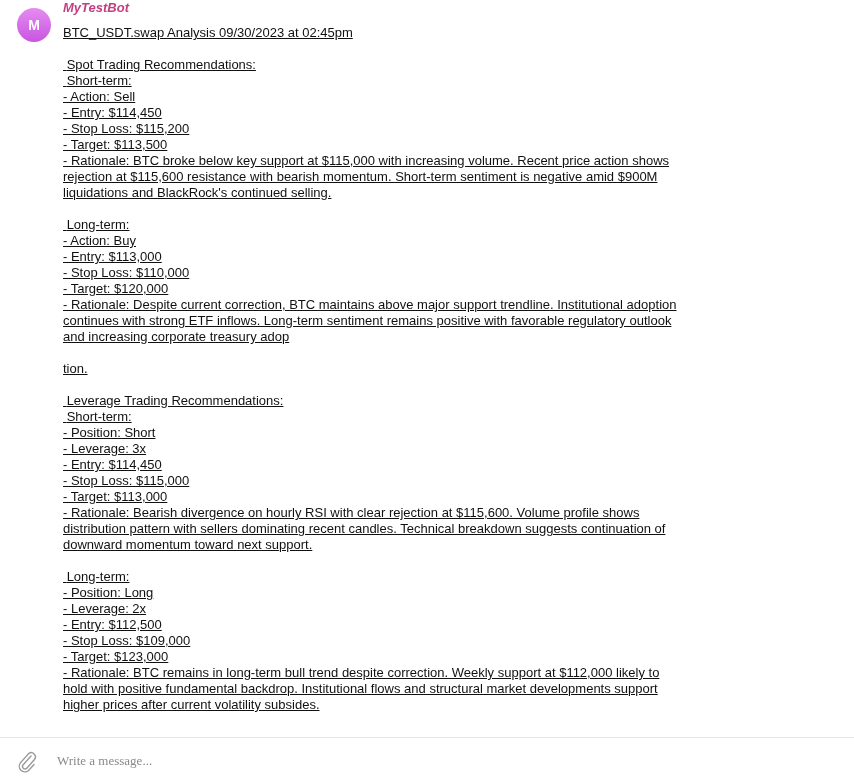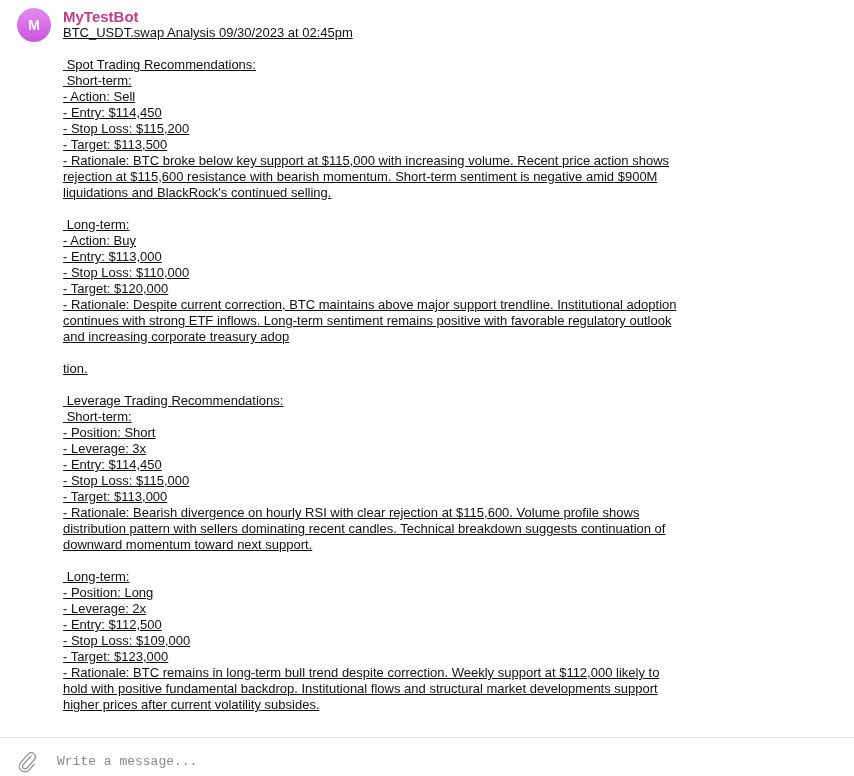--- a/index.html
+++ b/index.html
@@ -2,27 +2,27 @@
 <html><head>
 <meta charset="utf-8">
 <style>
   html, body { margin: 0; padding: 0; background: #ffffff; }
   body { width: 854px; height: 776px; position: relative; overflow: hidden;
          font-family: "Liberation Sans", sans-serif; color: #111; }
   .message { position: absolute; left: 0; top: 0; width: 854px; }
   .avatar { position: absolute; left: 17px; top: 8px; width: 34px; height: 34px; border-radius: 50%;
             background: linear-gradient(180deg, #e58cf0 0%, #c855e0 100%);
             color: #fff; font-weight: bold; font-size: 14px; display: flex; align-items: center; justify-content: center; }
-  .sender { position: absolute; left: 63px; top: 8px; font-size: 15px; font-weight: bold; color: #c2407f; }
+  .sender { position: absolute; left: 63px; top: 0; font-size: 13px; font-weight: bold; color: #c2407f; font-style: italic; }
   .body { position: absolute; left: 63px; top: 25px; width: 660px; font-size: 13px; line-height: 16px; white-space: pre-wrap; }
   .line { display: block; min-height: 16px; text-decoration: underline; }
   .composer { position: absolute; left: 0; top: 737px; width: 854px; height: 39px; border-top: 1px solid #e6e6e6; }
   .clip { position: absolute; left: 16px; top: 12px; width: 22px; height: 24px; }
   .input { position: absolute; left: 57px; top: 10px; width: 760px; height: 26px; border: none; outline: none;
-           font-family: Liberation Mono, monospace; font-size: 13px; color: #111; background: transparent; padding: 0; }
+           font-family: Liberation Serif, serif; font-size: 13px; color: #111; background: transparent; padding: 0; }
   .input::placeholder { color: #8a8a8a; }
 </style>
 </head>
 <body>
 
 <div class="message">
   <div class="avatar">M</div>
   <div class="sender">MyTestBot</div>
   <div class="body" id="msg-body"><span class="line">BTC_USDT.swap Analysis 09/30/2023 at 02:45pm</span><span class="line"></span><span class="line"> Spot Trading Recommendations:</span><span class="line"> Short-term:</span><span class="line">- Action: Sell</span><span class="line">- Entry: $114,450</span><span class="line">- Stop Loss: $115,200</span><span class="line">- Target: $113,500</span><span class="line">- Rationale: BTC broke below key support at $115,000 with increasing volume. Recent price action shows</span><span class="line">rejection at $115,600 resistance with bearish momentum. Short-term sentiment is negative amid $900M</span><span class="line">liquidations and BlackRock's continued selling.</span><span class="line"></span><span class="line"> Long-term:</span><span class="line">- Action: Buy</span><span class="line">- Entry: $113,000</span><span class="line">- Stop Loss: $110,000</span><span class="line">- Target: $120,000</span><span class="line">- Rationale: Despite current correction, BTC maintains above major support trendline. Institutional adoption</span><span class="line">continues with strong ETF inflows. Long-term sentiment remains positive with favorable regulatory outlook</span><span class="line">and increasing corporate treasury adop</span><span class="line"></span><span class="line">tion.</span><span class="line"></span><span class="line"> Leverage Trading Recommendations:</span><span class="line"> Short-term:</span><span class="line">- Position: Short</span><span class="line">- Leverage: 3x</span><span class="line">- Entry: $114,450</span><span class="line">- Stop Loss: $115,000</span><span class="line">- Target: $113,000</span><span class="line">- Rationale: Bearish divergence on hourly RSI with clear rejection at $115,600. Volume profile shows</span><span class="line">distribution pattern with sellers dominating recent candles. Technical breakdown suggests continuation of</span><span class="line">downward momentum toward next support.</span><span class="line"></span><span class="line"> Long-term:</span><span class="line">- Position: Long</span><span class="line">- Leverage: 2x</span><span class="line">- Entry: $112,500</span><span class="line">- Stop Loss: $109,000</span><span class="line">- Target: $123,000</span><span class="line">- Rationale: BTC remains in long-term bull trend despite correction. Weekly support at $112,000 likely to</span><span class="line">hold with positive fundamental backdrop. Institutional flows and structural market developments support</span><span class="line">higher prices after current volatility subsides.</span></div>
 </div>

